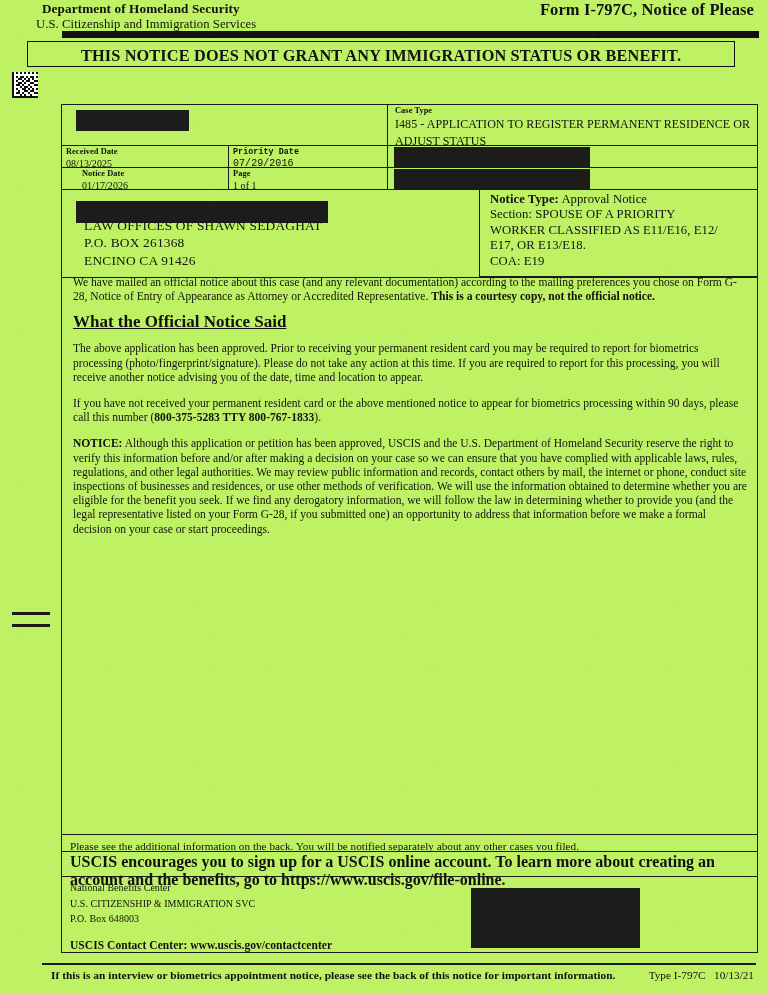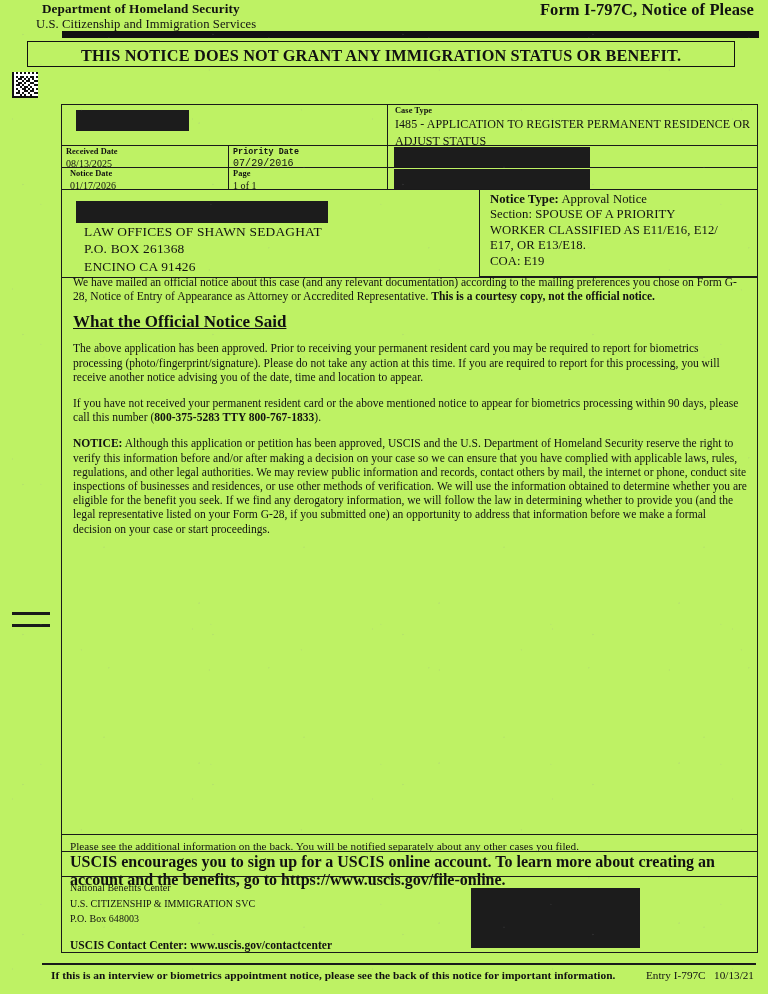--- a/index.html
+++ b/index.html
@@ -388,21 +388,21 @@
     <div class="cell" style="left:167px; top:41px; width:158px; height:21px;font-family:Liberation Mono, monospace;">
       <div class="cell-label">Priority Date</div>
       <div class="cell-value">07/29/2016</div>
     </div>
 
     <div class="cell" style="left:326px; top:41px; width:370px; height:21px;">
       <div class="redact" style="left:6px; top:1px; width:196px; height:20px;"></div>
 
     </div>
 
-    <div class="cell" style="left:4px; top:63px; width:166px; height:21px;">
+    <div class="cell" style="left:16px; top:63px; width:166px; height:21px;">
       <div class="cell-label">Notice Date</div>
       <div class="cell-value">01/17/2026</div>
     </div>
 
     <div class="cell" style="left:167px; top:63px; width:158px; height:21px;">
       <div class="cell-label">Page</div>
       <div class="cell-value">1 of 1</div>
     </div>
 
     <div class="cell" style="left:326px; top:63px; width:370px; height:21px;">
@@ -414,21 +414,21 @@
       <div><b>Notice Type:</b> <span>Approval Notice</span></div>
       <div>Section: SPOUSE OF A PRIORITY</div>
       <div>WORKER CLASSIFIED AS E11/E16, E12/</div>
       <div>E17, OR E13/E18.</div>
       <div>COA: E19</div>
     </div>
 
     <div id="addr-redact"></div>
 
     <div id="addr-block">
-      <div class="line" style="margin-top:22px;">LAW OFFICES OF SHAWN SEDAGHAT</div>
+      <div class="line" style="margin-top:16px;">LAW OFFICES OF SHAWN SEDAGHAT</div>
       <div class="line">P.O. BOX 261368</div>
       <div class="line">ENCINO CA  91426</div>
     </div>
 
     <div class="hline" style="left:0; top:172px; width:100%;"></div>
 
     <div id="prose">
       <p><span>We have mailed an official notice about this case (and any relevant documentation) according to the mailing preferences you chose on Form G-28, Notice of Entry of Appearance as Attorney or Accredited Representative. </span><b>This is a courtesy copy, not the official notice.</b></p>
       <span class="heading">What the Official Notice Said</span>
       <p class="gap">The above application has been approved. Prior to receiving your permanent resident card you may be required to report for biometrics processing (photo/fingerprint/signature). Please do not take any action at this time. If you are required to report for this processing, you will receive another notice advising you of the date, time and location to appear.</p>
@@ -457,17 +457,17 @@
     <div id="nbc-redact"></div>
 
   </div>
 
   <div class="margin-mark" style="left:12px; top:612px; width:38px; height:3px;"></div>
   <div class="margin-mark" style="left:12px; top:624px; width:38px; height:3px;"></div>
 
   <div id="footer-rule"></div>
   <div id="footer-left">If this is an interview or biometrics appointment notice, please see the back of this notice for important information.</div>
   <div id="footer-right">
-    <span>Entry I-797C</span>&nbsp;&nbsp;&nbsp;<span>10/13/21</span>
+    <span>Type I-797C</span>&nbsp;&nbsp;&nbsp;<span>10/13/21</span>
   </div>
 
   <div id="speckle"></div>
 </div>
 
 </body></html>

